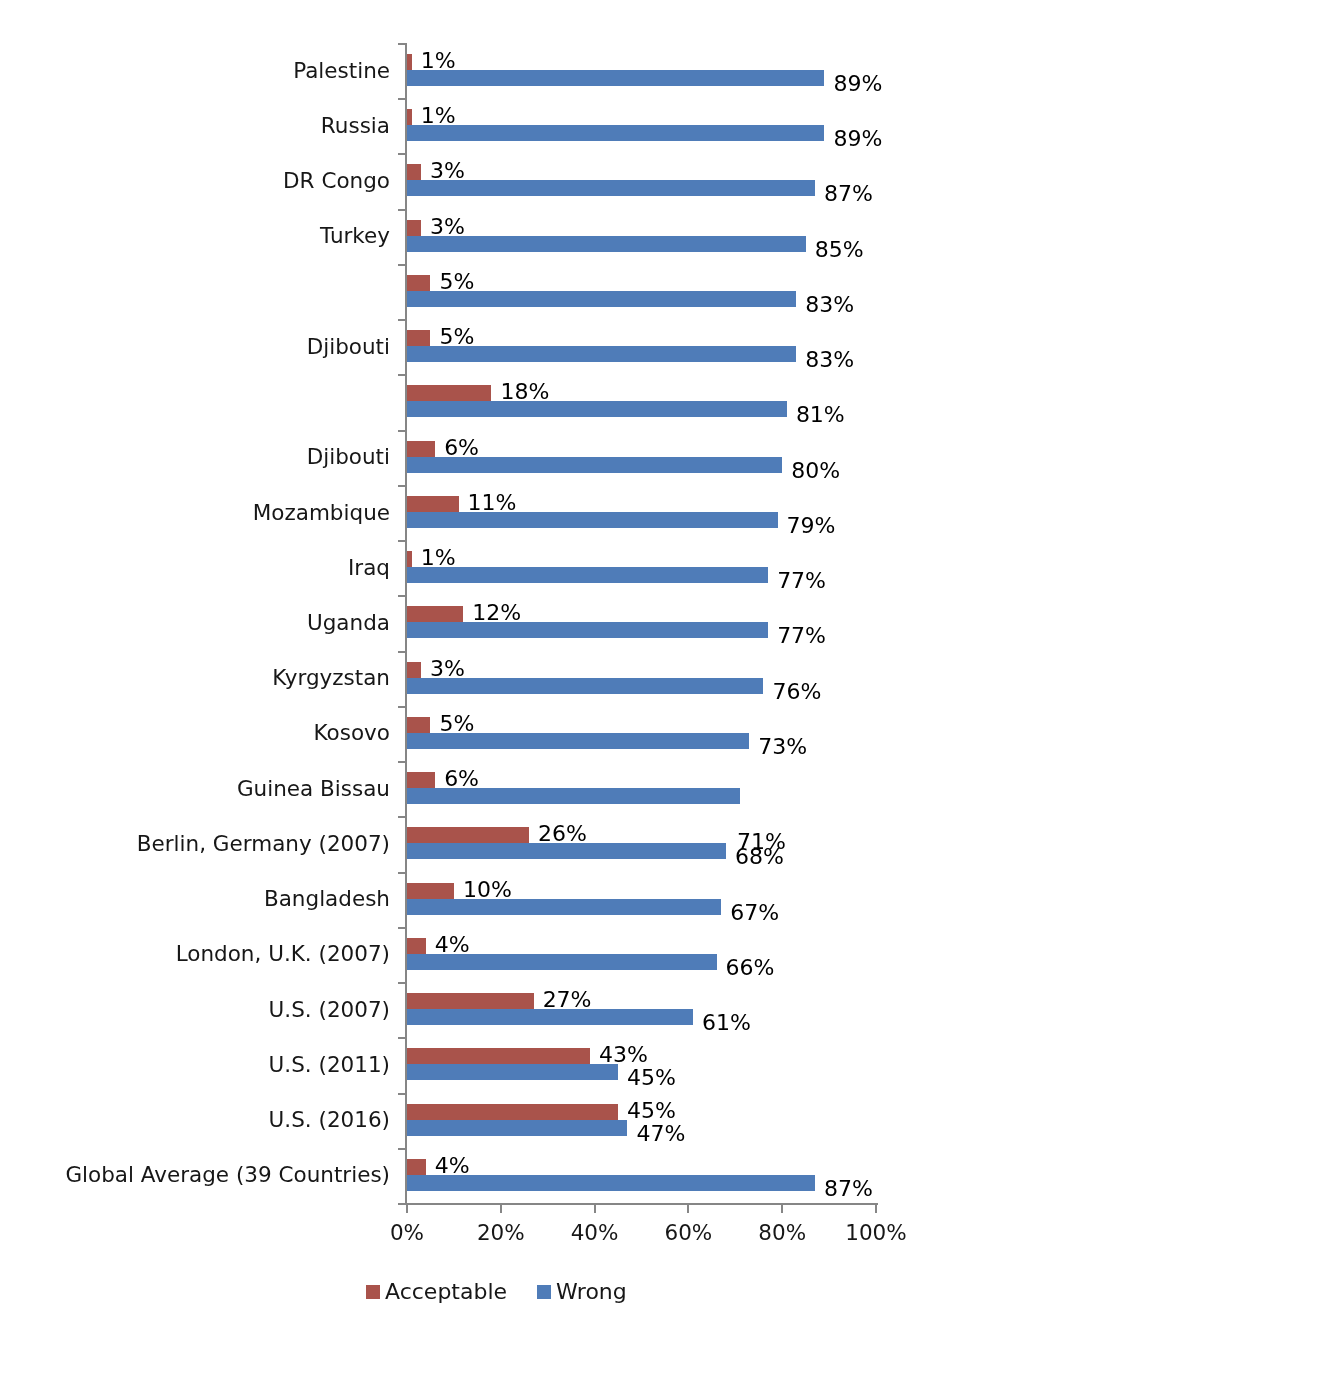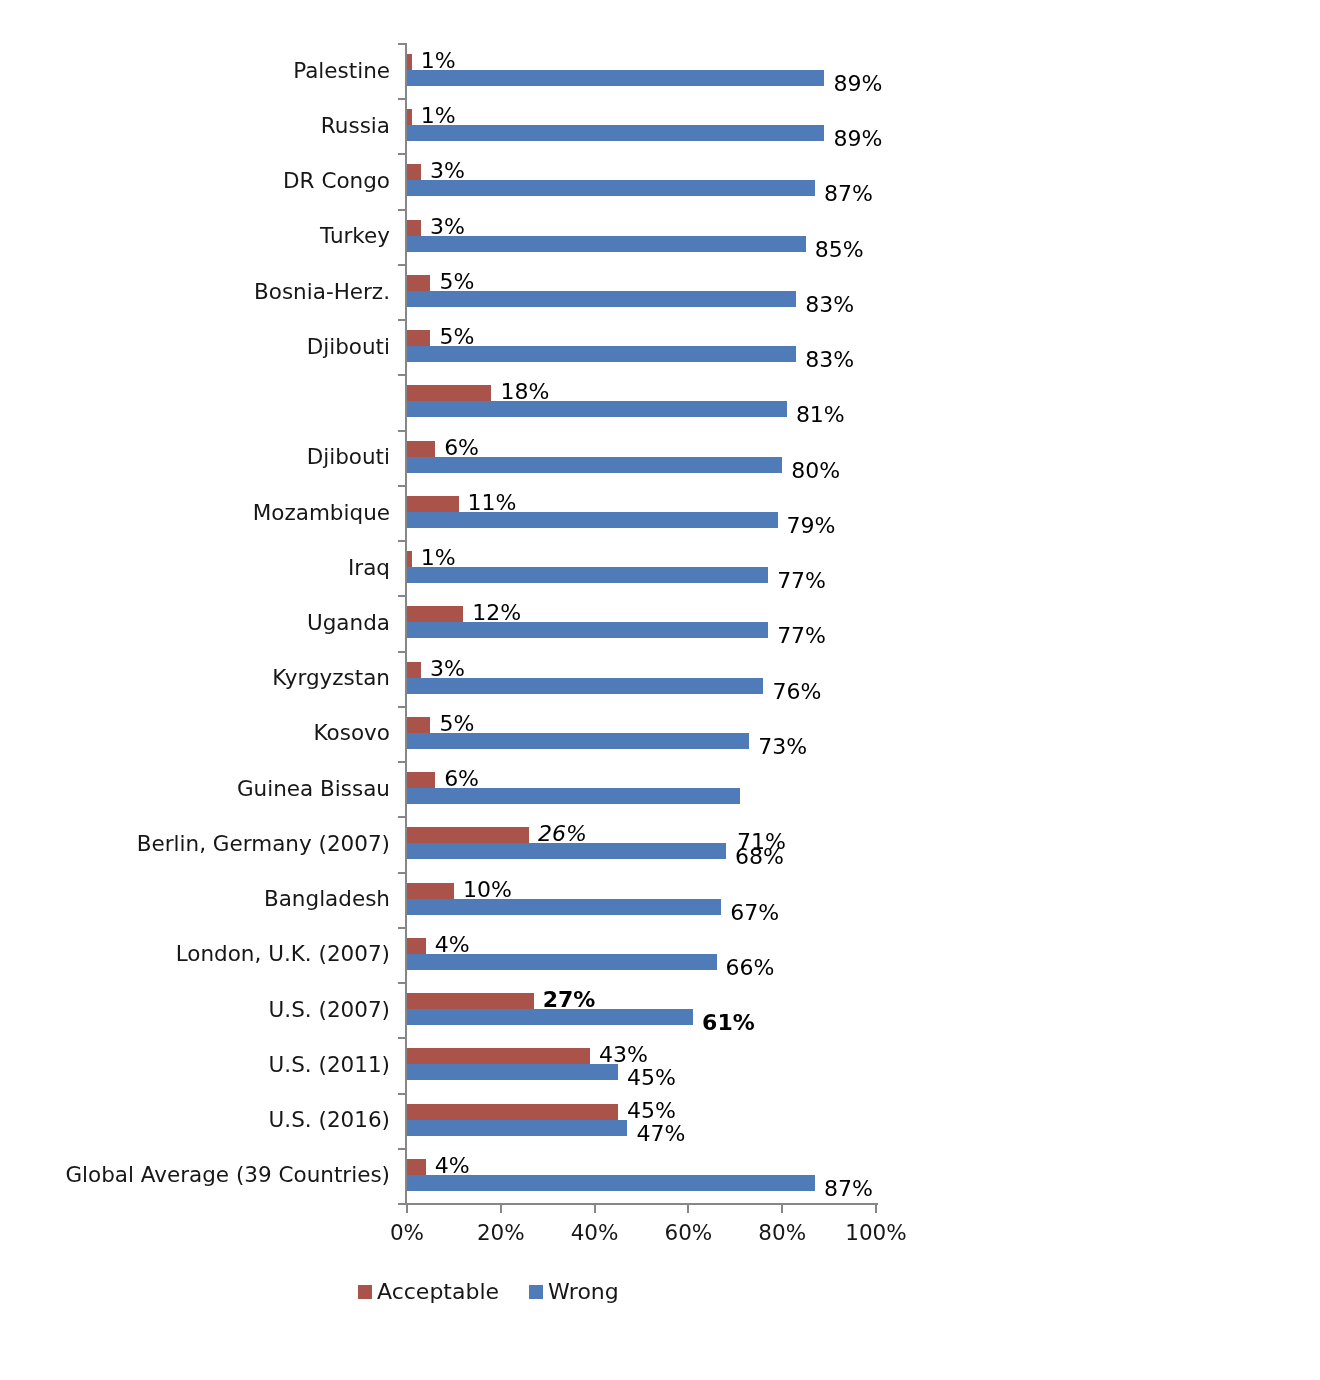--- a/index.html
+++ b/index.html
@@ -127,21 +127,21 @@
     transform: translateX(-50%);
     font-size: 21.5px;
     line-height: 1;
     color: #171717;
     white-space: nowrap;
   }
 
   
   .legend {
     position: absolute;
-    left: 358px;
+    left: 366px;
     top: 1281px;
     display: flex;
     align-items: center;
     gap: 30px;
   }
   .legend-item {
     display: flex;
     align-items: center;
     gap: 5px;
   }
@@ -160,21 +160,20 @@
 </head>
 <body>
 
 <div id="chart-root">
 
   <div class="cat-labels">
       <div class="cat-label" style="top: 16.619px;">Palestine</div>
       <div class="cat-label" style="top: 71.8571px;">Russia</div>
       <div class="cat-label" style="top: 127.095px;">DR Congo</div>
       <div class="cat-label" style="top: 182.333px;">Turkey</div>
-      <div class="cat-label" style="top: 237.571px;">Bosnia-Herz.</div>
       <div class="cat-label" style="top: 292.81px;">Djibouti</div>
       <div class="cat-label" style="top: 403.286px;">Djibouti</div>
       <div class="cat-label" style="top: 458.524px;">Mozambique</div>
       <div class="cat-label" style="top: 513.762px;">Iraq</div>
       <div class="cat-label" style="top: 569px;">Uganda</div>
       <div class="cat-label" style="top: 624.238px;">Kyrgyzstan</div>
       <div class="cat-label" style="top: 679.476px;">Kosovo</div>
       <div class="cat-label" style="top: 734.714px;">Guinea Bissau</div>
       <div class="cat-label" style="top: 789.952px;">Berlin, Germany (2007)</div>
       <div class="cat-label" style="top: 845.19px;">Bangladesh</div>
@@ -283,39 +282,39 @@
       <div class="row" style="top: 718.095px; height: 55.2381px;">
         <div class="bar acceptable" style="width: 28.14px; background: rgb(169, 83, 75);"></div>
         <div class="bar wrong" style="width: 332.99px; background: rgb(79, 124, 184);"></div>
         <div class="bar-value acceptable" style="left: 37.14px;">6%</div>
         <div class="bar-value wrong" style="left: 330px; margin-top: 40px;">71%</div>
       </div>
       <div class="cat-tick" style="top: 773.333px;"></div>
       <div class="row" style="top: 773.333px; height: 55.2381px;">
         <div class="bar acceptable" style="width: 121.94px; background: rgb(169, 83, 75);"></div>
         <div class="bar wrong" style="width: 318.92px; background: rgb(79, 124, 184);"></div>
-        <div class="bar-value acceptable" style="left: 130.94px; font-style: italic;">26%</div>
+        <div class="bar-value acceptable" style="left: 130.94px;">26%</div>
         <div class="bar-value wrong" style="left: 327.92px;">68%</div>
       </div>
       <div class="cat-tick" style="top: 828.571px;"></div>
       <div class="row" style="top: 828.571px; height: 55.2381px;">
         <div class="bar acceptable" style="width: 46.9px; background: rgb(169, 83, 75);"></div>
         <div class="bar wrong" style="width: 314.23px; background: rgb(79, 124, 184);"></div>
         <div class="bar-value acceptable" style="left: 55.9px;">10%</div>
         <div class="bar-value wrong" style="left: 323.23px;">67%</div>
       </div>
       <div class="cat-tick" style="top: 883.81px;"></div>
       <div class="row" style="top: 883.81px; height: 55.2381px;">
         <div class="bar acceptable" style="width: 18.76px; background: rgb(169, 83, 75);"></div>
         <div class="bar wrong" style="width: 309.54px; background: rgb(79, 124, 184);"></div>
         <div class="bar-value acceptable" style="left: 27.76px;">4%</div>
         <div class="bar-value wrong" style="left: 318.54px;">66%</div>
       </div>
       <div class="cat-tick" style="top: 939.048px;"></div>
-      <div class="row" style="top: 939.048px; height: 55.2381px; font-weight: bold;">
+      <div class="row" style="top: 939.048px; height: 55.2381px;">
         <div class="bar acceptable" style="width: 126.63px; background: rgb(169, 83, 75);"></div>
         <div class="bar wrong" style="width: 286.09px; background: rgb(79, 124, 184);"></div>
         <div class="bar-value acceptable" style="left: 135.63px;">27%</div>
         <div class="bar-value wrong" style="left: 295.09px;">61%</div>
       </div>
       <div class="cat-tick" style="top: 994.286px;"></div>
       <div class="row" style="top: 994.286px; height: 55.2381px;">
         <div class="bar acceptable" style="width: 182.91px; background: rgb(169, 83, 75);"></div>
         <div class="bar wrong" style="width: 211.05px; background: rgb(79, 124, 184);"></div>
         <div class="bar-value acceptable" style="left: 191.91px;">43%</div>

